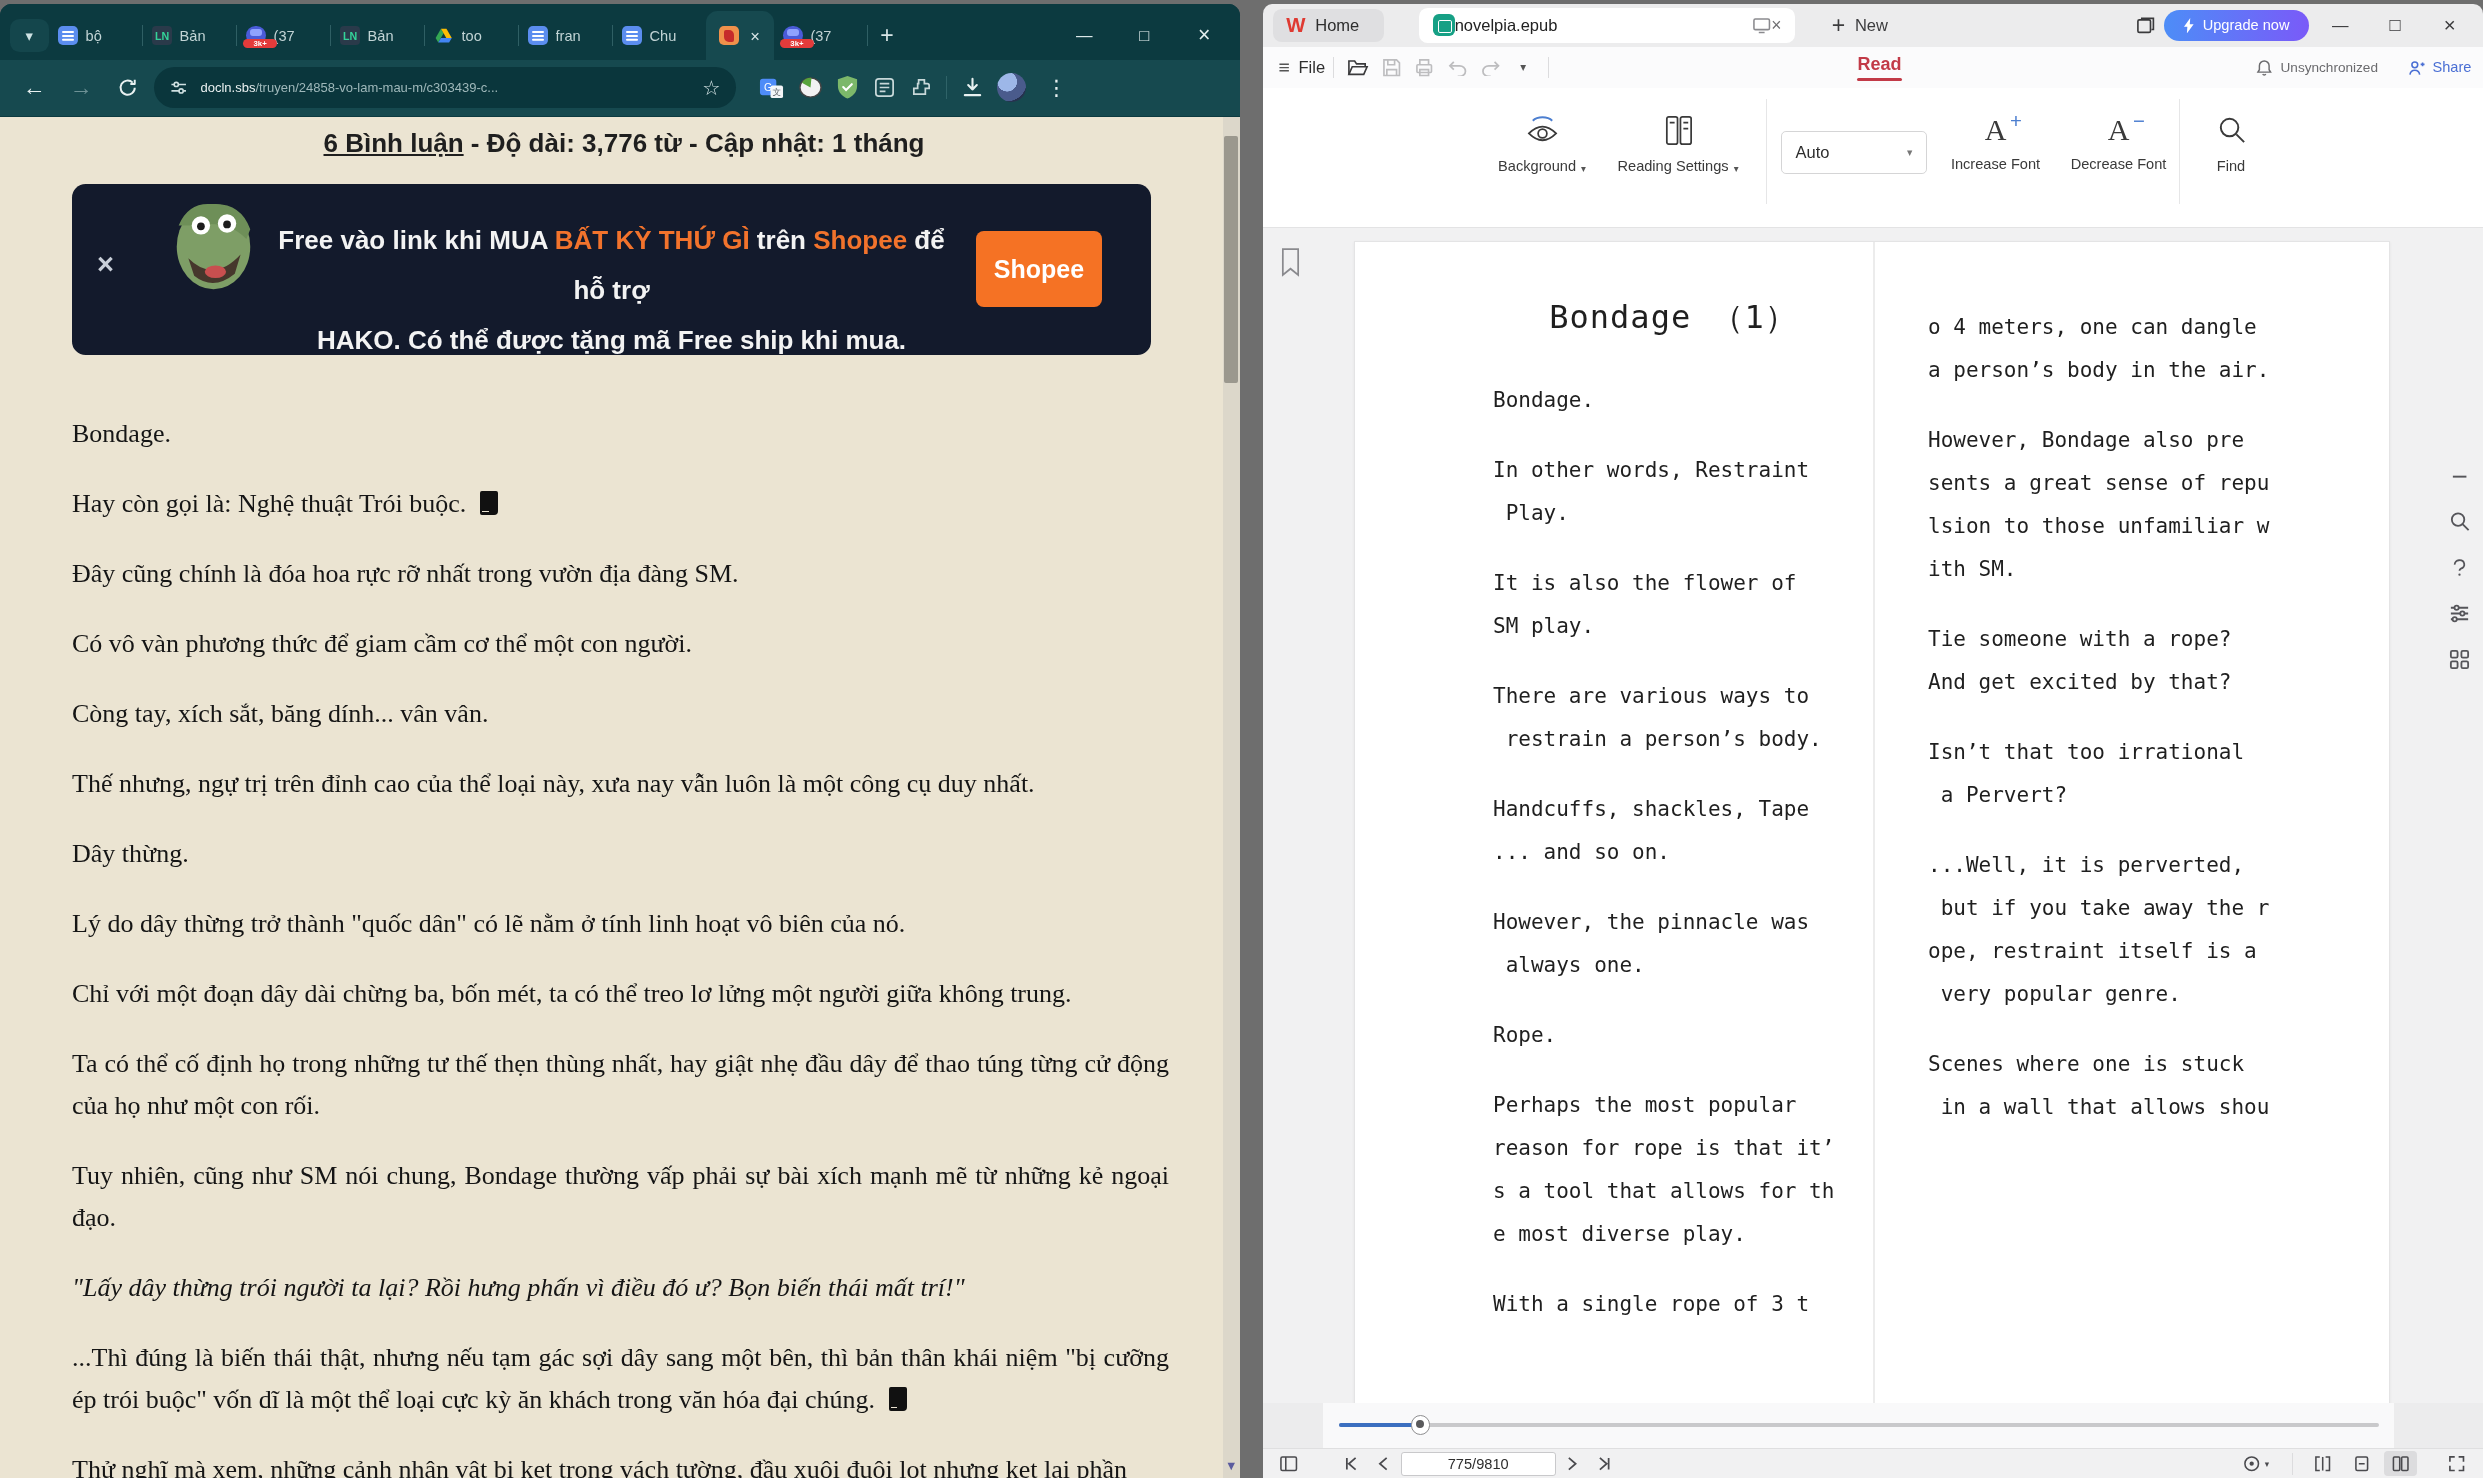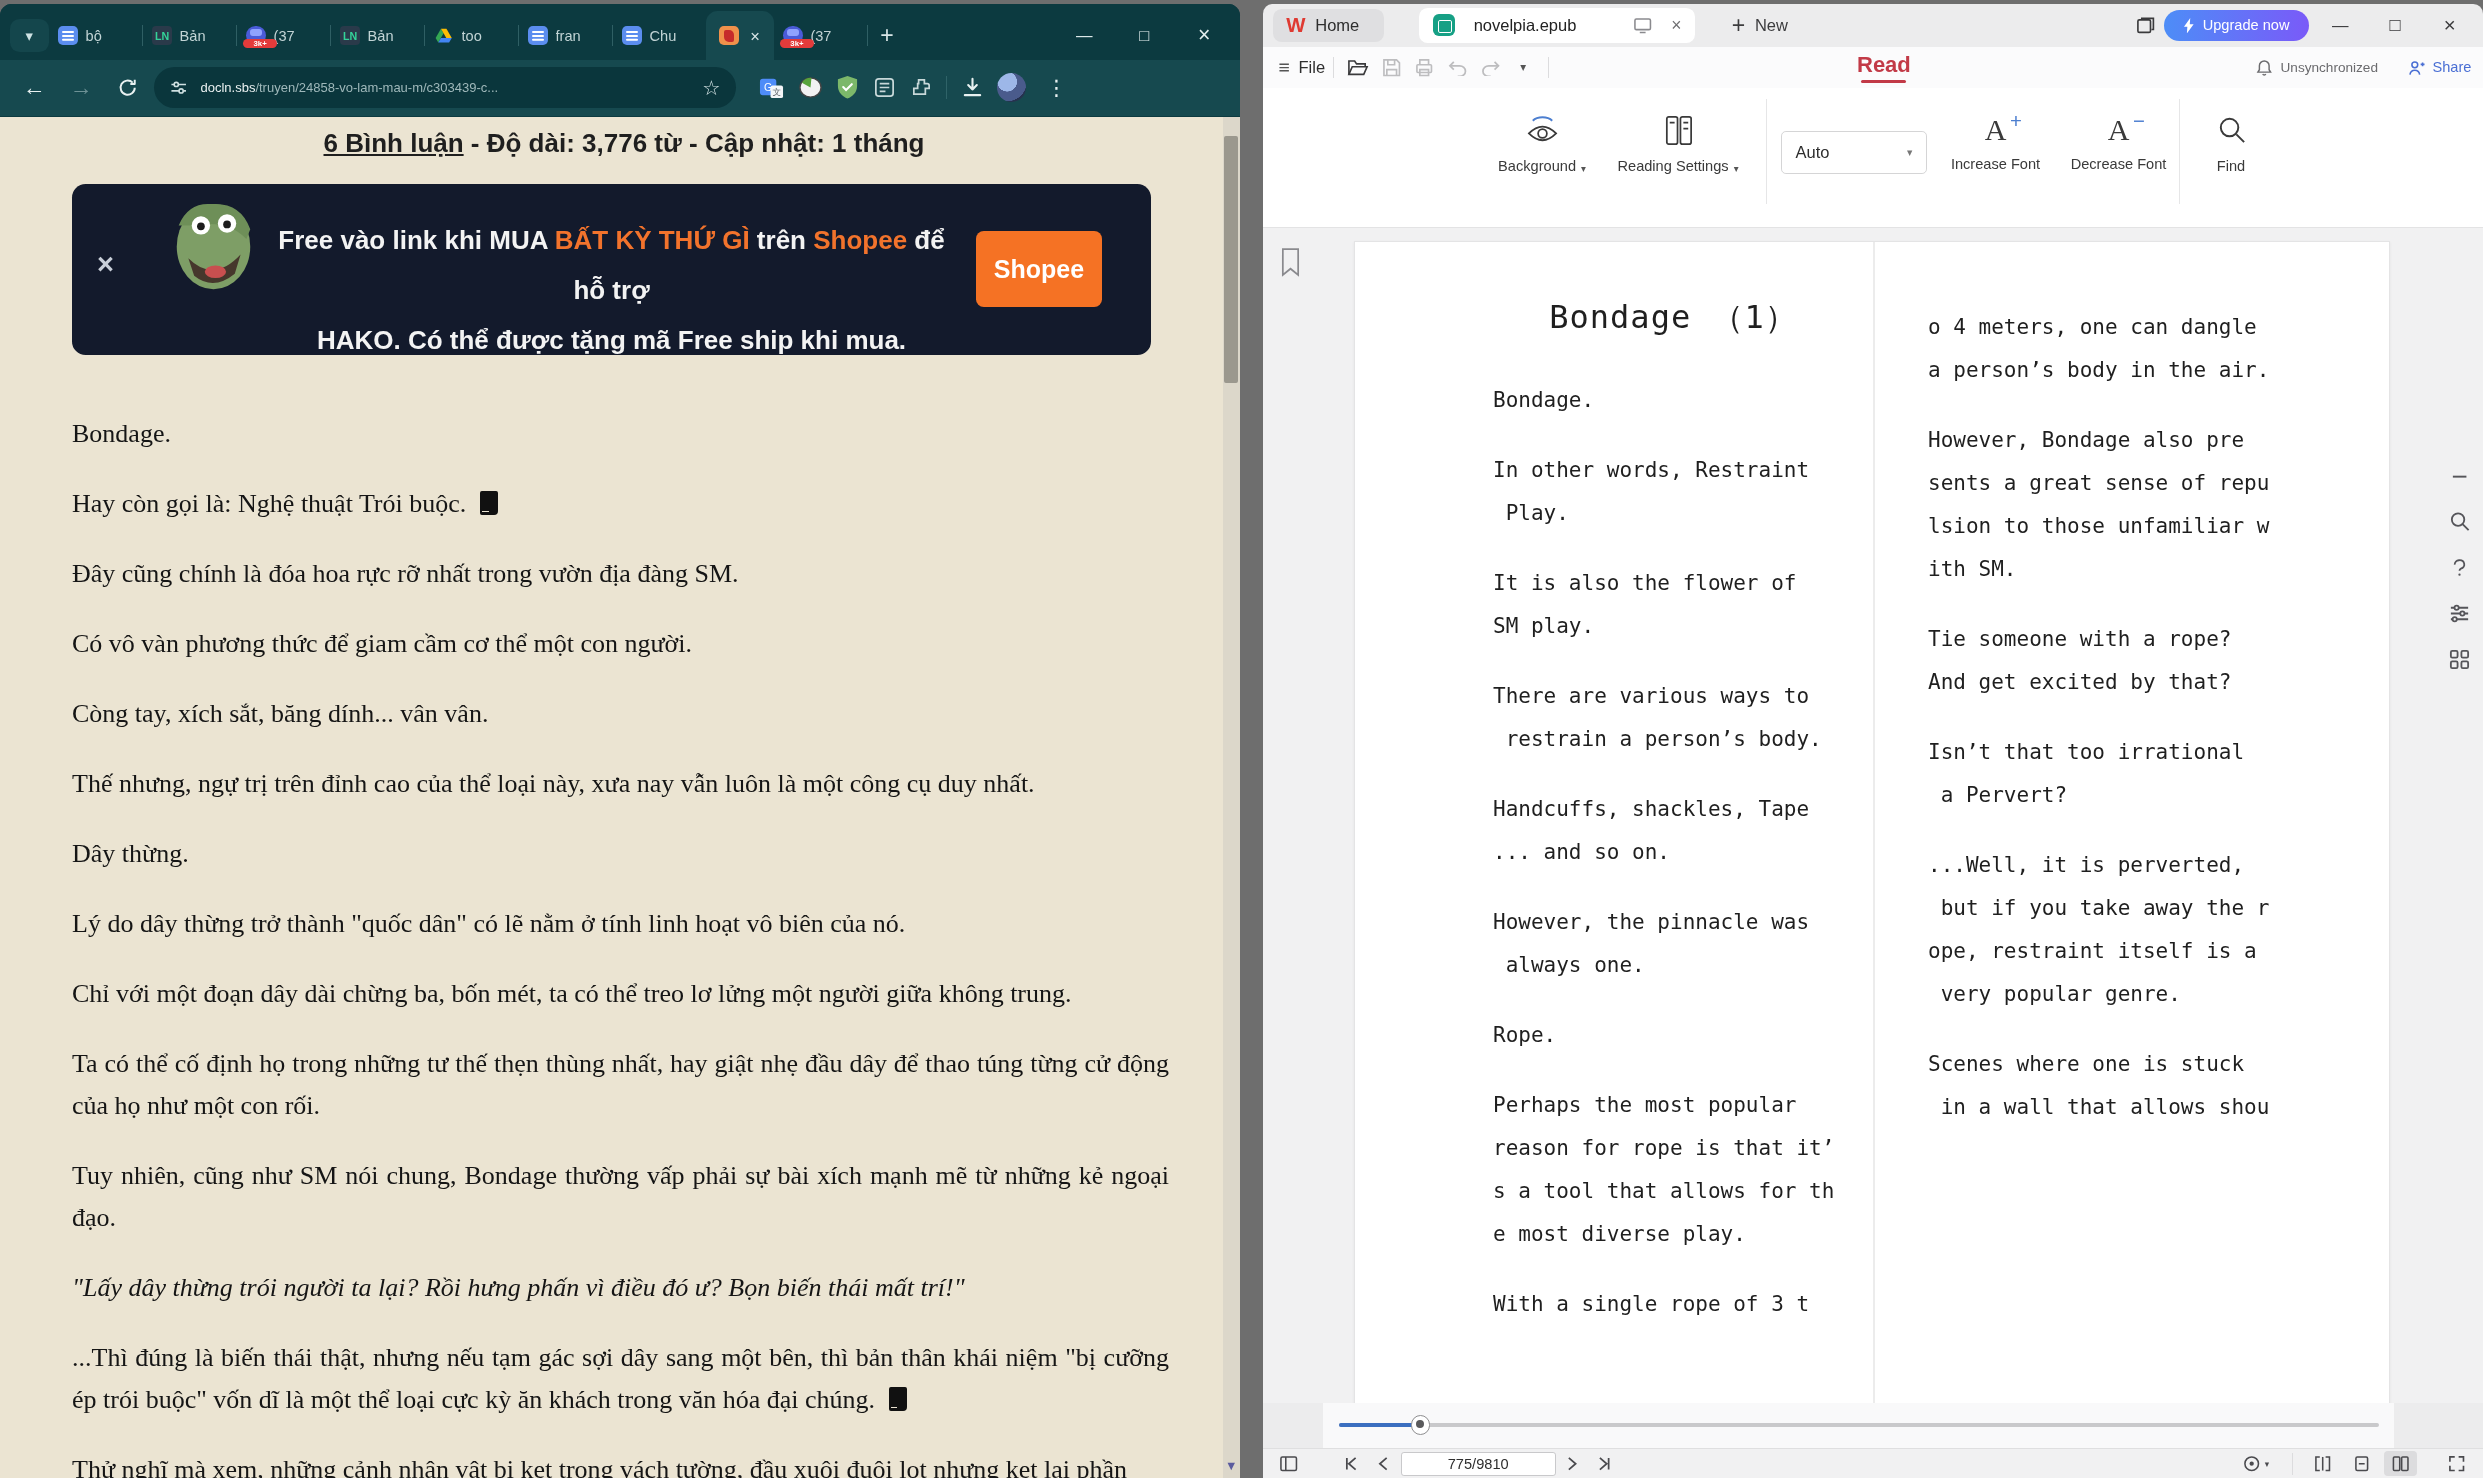--- a/index.html
+++ b/index.html
@@ -82,22 +82,22 @@
              background-color:#111; border-radius:1.9px 1.9px 3.9px 1.9px; position:relative; }
   .note-ic::after { content:""; position:absolute; left:1.9px; bottom:2.9px; width:6.8px; height:1.9px; background:#EBE4D2; }
 
   
   #wps { left:1263px; top:3.9px; width:1220px; height:1475px; background:#ECECED; border-radius:9.7px 9.7px 0 0; }
   .w-title { height:43px; display:flex; align-items:center; padding:0 9.7px; gap:7.8px; }
   .hometab { display:flex; align-items:center; gap:9.7px; background:#DFDFE1; border-radius:8.7px;
              height:33px; padding:0 25px 0 13.6px; cursor:pointer; }
   .wlogo { color:#DF3A32; font-weight:700; font-size:20.4px; }
   .hometab span.t { font-size:16.5px; color:#2E2E2E; }
-  .doctab { display:flex; align-items:center; gap:19px; background:#FFFFFF; border-radius:8.7px;
-            height:35px; padding:0 13.6px; margin-left:27px; width:276px; cursor:pointer; }
+  .doctab { display:flex; align-items:center; gap:0; background:#FFFFFF; border-radius:8.7px;
+            height:35px; padding:0 13.6px; margin-left:27px; width:376px; cursor:pointer; }
   .epubic { width:22px; height:22px; border-radius:5.8px; background:#16A085; position:relative; flex:0 0 auto; }
   .epubic::after { content:""; position:absolute; left:4.9px; top:5.8px; width:12.6px; height:10.7px;
                    border:1.6px solid #fff; border-radius:1.9px; background:
                    linear-gradient(#16A085 0 0) center/1.6px 100% no-repeat, transparent; }
   .doctab .t { font-size:16.5px; color:#222; flex:1; }
   .gicon { color:#6F6F72; display:flex; align-items:center; cursor:pointer; }
   .newbtn { display:flex; align-items:center; gap:9.7px; margin-left:29px; color:#3C3C3E;
             font-size:16.5px; cursor:pointer; }
   .newbtn .pl { font-size:23px; font-weight:400; }
   .upgrade { display:flex; align-items:center; gap:7.8px; height:31px; padding:0 19.4px; border-radius:15.5px;
@@ -105,21 +105,21 @@
              border:none; cursor:pointer; }
   .wwc { width:47px; height:35px; display:flex; align-items:center; justify-content:center;
          color:#3A3A3C; font-size:16.5px; cursor:pointer; }
 
   .w-menu { height:41px; background:#FBFBFC; display:flex; align-items:center; padding:0 15.5px; position:relative; }
   .filebtn { display:flex; align-items:center; gap:8.7px; font-size:16.5px; color:#2E2E2E; cursor:pointer; }
   .mico { width:33px; height:29px; display:flex; align-items:center; justify-content:center; cursor:pointer; }
   .msep { width:1px; height:21.3px; background:#DCDCDE; margin:0 7.8px; }
   .readtab { position:absolute; left:594px; top:0; height:41px; display:flex; flex-direction:column;
              align-items:center; justify-content:center; cursor:pointer; }
-  .readtab .t { color:#C23A47; font-weight:700; font-size:22px; }
+  .readtab .t { color:#C23A47; font-weight:700; font-size:18px; }
   .readtab .bar { width:45px; height:2.9px; background:#C23A47; border-radius:1.9px; margin-top:2.9px; }
   .syncwrap { position:absolute; right:105px; display:flex; align-items:center; gap:7.8px;
               color:#6B6B6E; font-size:13.6px; cursor:pointer; }
   .sharewrap { position:absolute; right:11.6px; display:flex; align-items:center; gap:6.8px;
                color:#4A6FD4; font-size:14.6px; cursor:pointer; }
 
   .w-ribbon { height:140px; background:#FFFFFF; border-bottom:1px solid #E3E3E4; position:relative; }
   .rgroup { position:absolute; top:25px; display:flex; flex-direction:column; align-items:center;
             gap:9.7px; cursor:pointer; }
   .rlabel { font-size:14.6px; color:#3A3A3A; white-space:nowrap; display:flex; align-items:flex-end; gap:5px; }

